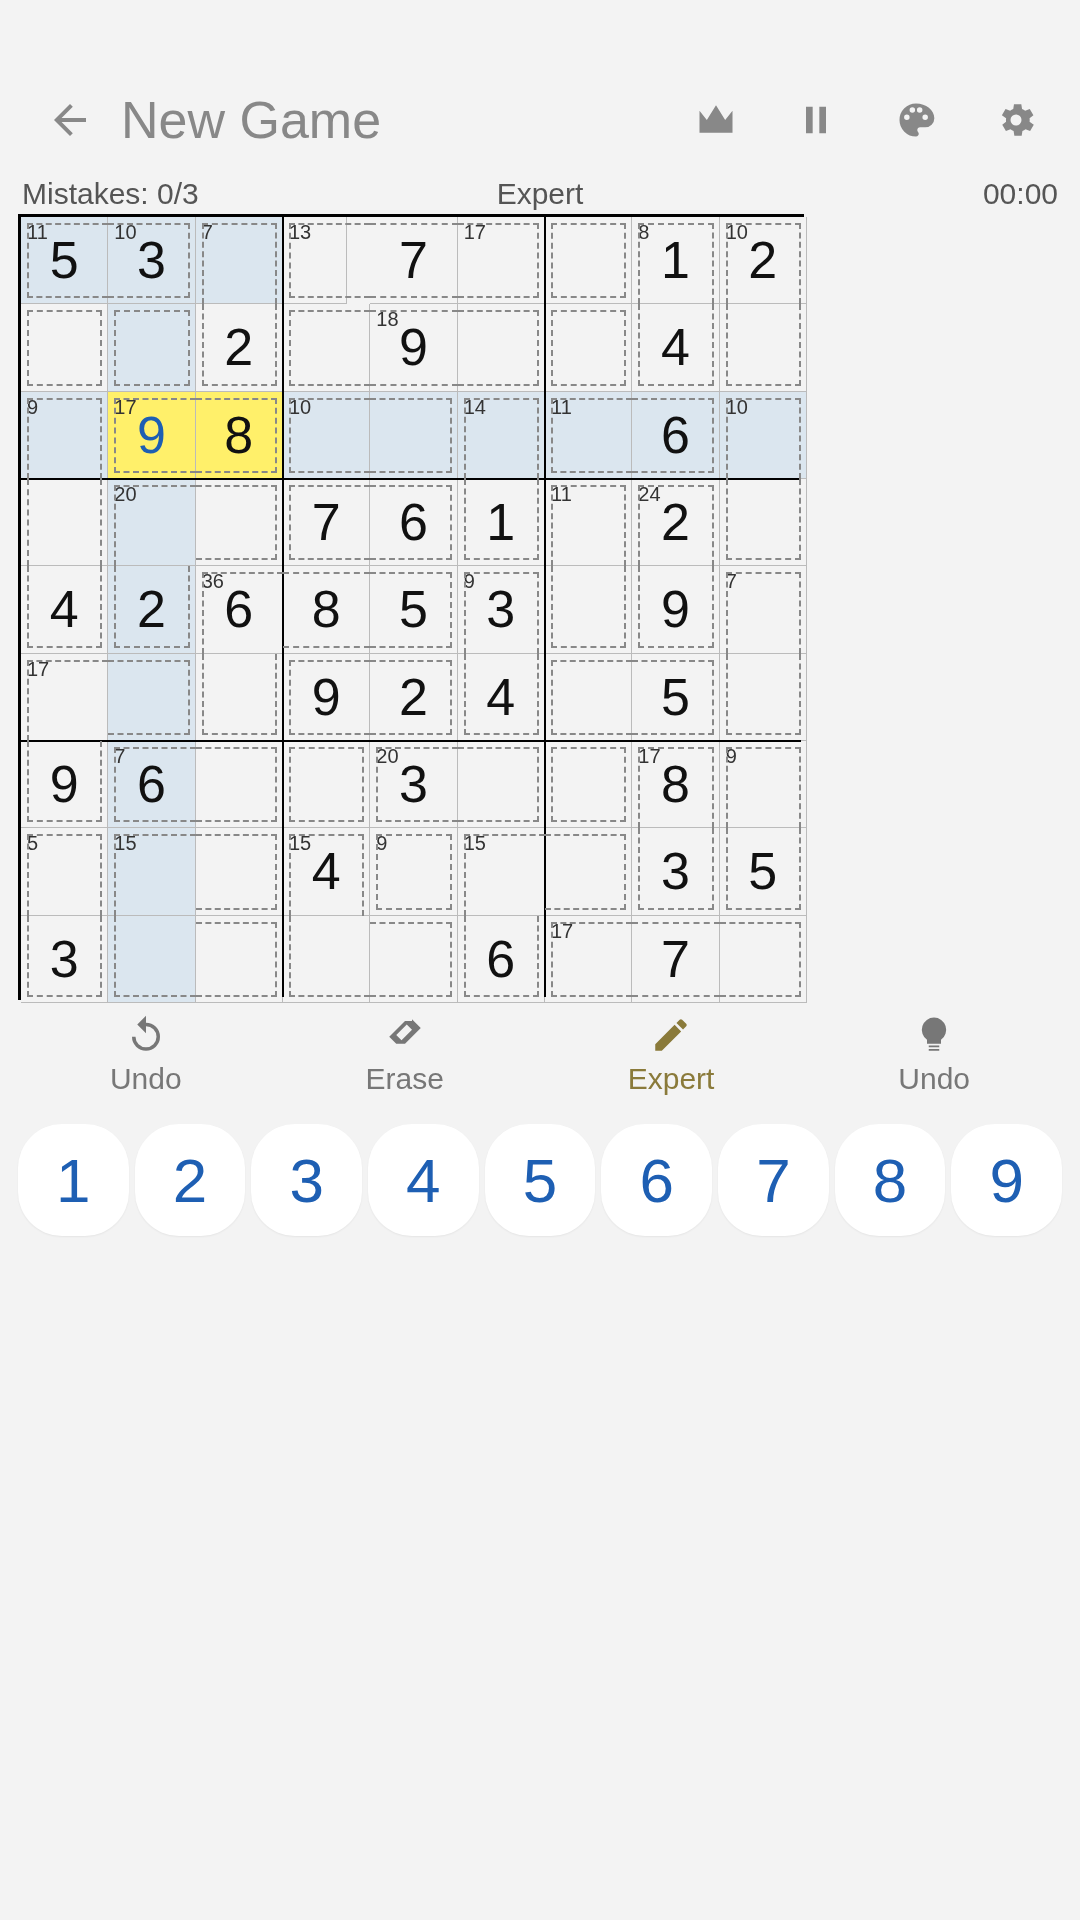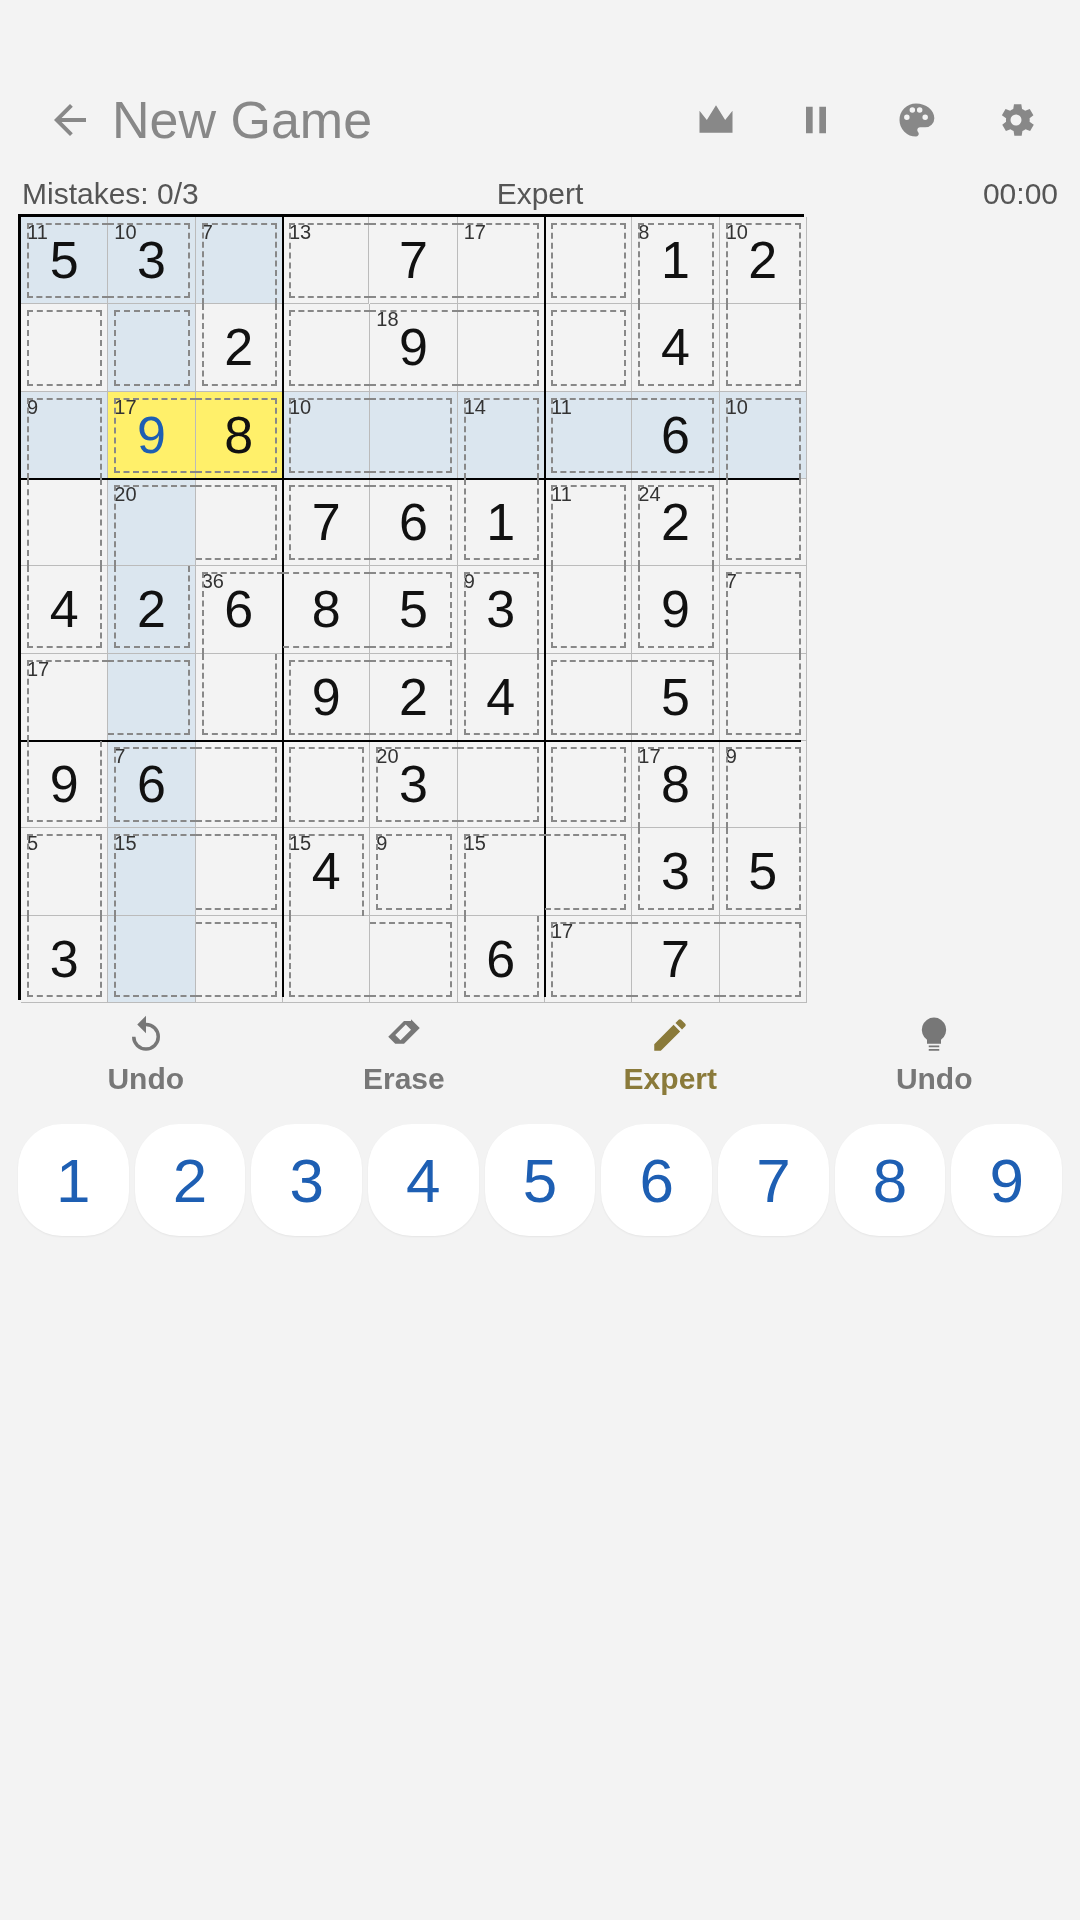--- a/index.html
+++ b/index.html
@@ -1,20 +1,20 @@
 <!DOCTYPE html>
 <html><head>
 <meta charset="utf-8">
 <style>
 * { box-sizing: border-box; margin: 0; padding: 0; }
 html, body { width: 1080px; height: 1920px; background: #f3f3f3; font-family: -apple-system, Helvetica, Arial, sans-serif; color: #222; overflow: hidden; }
 
 .header { position: absolute; top: 80px; left: 0; right: 0; height: 80px; display: flex; align-items: center; padding: 0 40px; }
 .header .back { width: 60px; height: 60px; display: flex; align-items: center; justify-content: center; cursor: pointer; }
-.header .title { font-size: 52px; font-weight: 400; color: #888; margin-left: 12px; }
+.header .title { font-size: 52px; font-weight: 400; color: #888; margin-left: 21px; }
 .header .hicons { margin-left: auto; display: flex; gap: 52px; }
 .header .hicon { width: 48px; height: 48px; display:flex; align-items:center; justify-content:center; cursor:pointer; }
 .header svg { fill:#888; }
 
 .stats { position:absolute; top:176px; left:22px; right:22px; height:36px; display:flex; align-items:center; font-size:30px; color:#555; }
 .stats .mistakes { }
 .stats .diff { position:absolute; left:50%; transform:translateX(-50%); }
 .stats .timer { margin-left:auto; }
 
 .board { position:absolute; top:214px; left:18px; width:786px; height:786px; border:3px solid #000; }
@@ -24,21 +24,21 @@
 .cell .cage { position:absolute; top:4px; left:6px; font-size:20px; color:#333; font-weight:400; }
 .cell.user { color:#1e5fb3; }
 
 
 .bv { position:absolute; top:0; width:2px; height:100%; background:#000; }
 .bh { position:absolute; left:0; height:2px; width:100%; background:#000; }
 
 
 .cseg { position:absolute; border:0 dashed #888; pointer-events:none; }
 
-.tools { position:absolute; top:1014px; left:18px; right:18px; height:90px; display:flex; justify-content:space-around;font-weight:bold; }
+.tools { position:absolute; top:1014px; left:18px; right:18px; height:90px; display:flex; justify-content:space-around; }
 .tool { display:flex; flex-direction:column; align-items:center; gap:6px; cursor:pointer; color:#777; font-size:30px; }
 .tool.active { color:#8a7a3a; }
 .tool svg { width:42px; height:42px; fill:#777; }
 .tool.active svg { fill:#8a7a3a; }
 
 .nums { position:absolute; top:1124px; left:18px; right:18px; height:112px; display:flex; gap:6px; }
 .nbtn { flex:1; background:#fff; border-radius:44px; display:flex; align-items:center; justify-content:center; font-size:62px; color:#1e5fb3; cursor:pointer; box-shadow:0 1px 2px rgba(0,0,0,.06); }
 </style>
 </head>
 <body>
@@ -85,21 +85,21 @@
       <span>5</span>
       <span class="cage">11</span>
     </div>
     <div class="cell hl" style="left: 87.3333px; top: 0px; width: 87.3333px; height: 87.3333px;">
       <span>3</span>
       <span class="cage">10</span>
     </div>
     <div class="cell hl" style="left: 174.667px; top: 0px; width: 87.3333px; height: 87.3333px;">
       <span class="cage">7</span>
     </div>
-    <div class="cell" style="left: 262px; top: 0px; width: 86px; height: 87.3333px;">
+    <div class="cell" style="left: 262px; top: 0px; width: 64px; height: 87.3333px;">
       <span class="cage">13</span>
     </div>
     <div class="cell" style="left: 349.333px; top: 0px; width: 87.3333px; height: 87.3333px;">
       <span>7</span>
     </div>
     <div class="cell" style="left: 436.667px; top: 0px; width: 87.3333px; height: 87.3333px;">
       <span class="cage">17</span>
     </div>
     <div class="cell" style="left: 524px; top: 0px; width: 87.3333px; height: 87.3333px;"></div>
     <div class="cell" style="left: 611.333px; top: 0px; width: 87.3333px; height: 87.3333px;">

